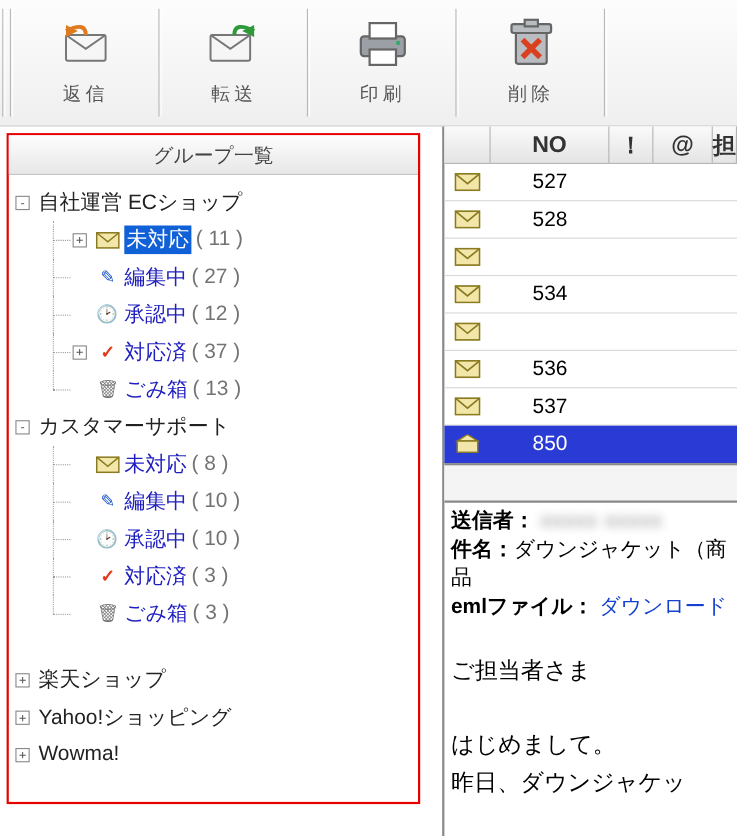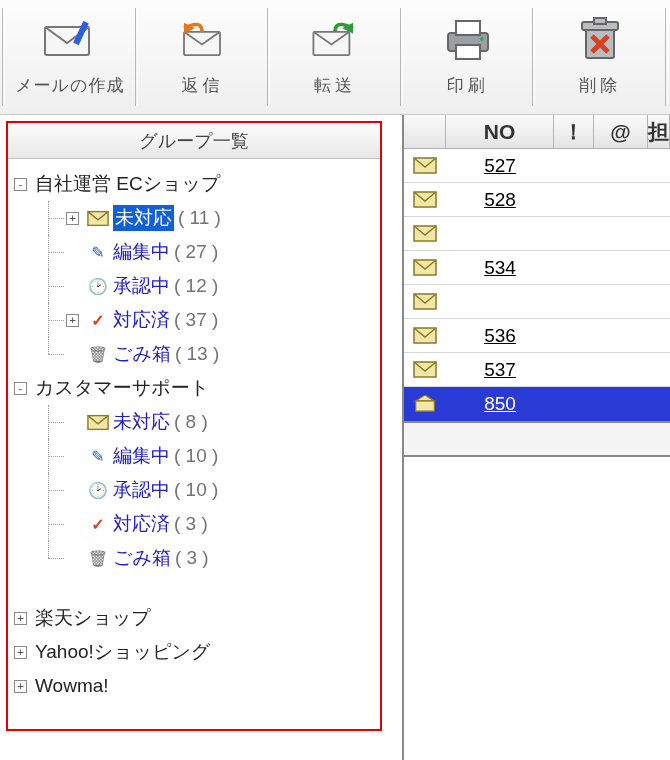--- a/index.html
+++ b/index.html
@@ -139,21 +139,21 @@
   .col-bang  { width:40px; }
   .col-at    { width:54px; }
   .col-owner { flex:1; }
 
   .list-body { }
   .list-row {
     height: 34px; display:flex;
     border-bottom:1px solid #d8d8d8;
     font-size:19px;
   }
-  .list-row > div { display:flex; align-items:center;text-decoration:underline; }
+  .list-row > div { display:flex; align-items:center; }
   .list-row .col-ico { justify-content:center; }
   .list-row .col-no  { justify-content:center; }
   .list-row.selected { background:#2a3bd5; color:#fff; border-bottom-color:#2a3bd5; }
   .mini-env { width:24px; height:17px; }
 
   .preview-gap {
     height: 36px;
     border-top: 2px solid #888;
     border-bottom: 2px solid #888;
     background:#f4f4f4;
@@ -166,30 +166,20 @@
   .preview .link { color:#1540d0; }
   .preview .body { margin-top: 28px; font-size:21px; line-height:34px; }
   .blurred { color:transparent; text-shadow: 0 0 9px #888; letter-spacing:1px;}
 </style>
 </head>
 <body>
 
 <div class="toolbar" data-name="toolbar">
   <div class="sep" data-name="toolbar-separator"></div>
 
-  <div class="tb-btn" data-name="toolbar-compose-button">
-    <span class="ico" data-name="compose-icon">
-      <svg class="envlg" viewBox="0 0 52 36">
-        <rect x="1" y="6" width="44" height="28" rx="2" fill="#f6f6f6" stroke="#777" stroke-width="2"></rect>
-        <polyline points="1,6 23,22 45,6" fill="none" stroke="#777" stroke-width="2"></polyline>
-        <rect x="34" y="0" width="6" height="24" fill="#2a5fe0" transform="rotate(25 37 12)"></rect>
-      </svg>
-    </span>
-    <span class="lbl" data-name="toolbar-button-label">メールの作成</span>
-  </div>
 
   <div class="sep" data-name="toolbar-separator"></div>
 
   <div class="tb-btn" data-name="toolbar-reply-button">
     <span class="ico" data-name="reply-icon">
       <svg class="envlg" viewBox="0 0 52 40">
         <rect x="6" y="12" width="40" height="26" rx="2" fill="#f6f6f6" stroke="#777" stroke-width="2"></rect>
         <polyline points="6,12 26,26 46,12" fill="none" stroke="#777" stroke-width="2"></polyline>
         <path d="M18 8 L6 2 L6 14 Z" fill="#e07a1e"></path>
         <path d="M6 8 Q26 -2 26 12" fill="none" stroke="#e07a1e" stroke-width="4"></path>
@@ -477,15 +467,33 @@
           </div>
           <div class="col-no" data-name="mail-no">850</div>
           <div class="col-bang"></div>
           <div class="col-at"></div>
           <div class="col-owner"></div>
         </div>
       </div>
 
     <div class="preview-gap" data-name="pane-splitter"></div>
 
+    <div class="preview" data-name="mail-preview">
+      <div>
+        <b data-name="preview-sender-label">送信者：</b>
+        <span class="blurred" data-name="preview-sender-value">xxxxx xxxxx</span>
+      </div>
+      <div>
+        <b data-name="preview-subject-label">件名：</b><span data-name="preview-subject-value">ダウンジャケット（商品</span>
+      </div>
+      <div>
+        <b data-name="preview-eml-label">emlファイル：</b>
+        <span class="link" data-name="preview-eml-download-link">ダウンロード</span>
+      </div>
+      <div class="body">
+        <div data-name="preview-body-line">ご担当者さま</div><br>
+        <div data-name="preview-body-line">はじめまして。</div>
+        <div data-name="preview-body-line">昨日、ダウンジャケッ</div>
+      </div>
+    </div>
 
   </div>
 </div>
 
 </body></html>

